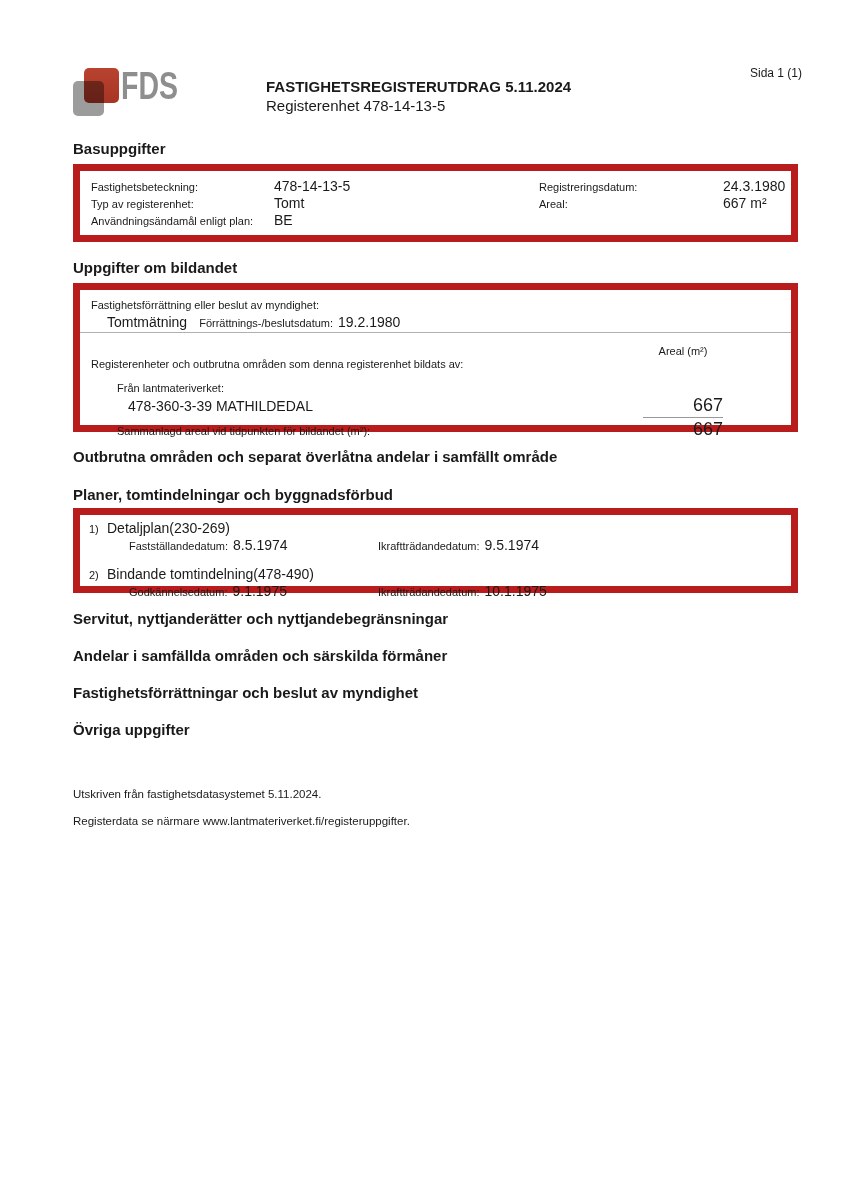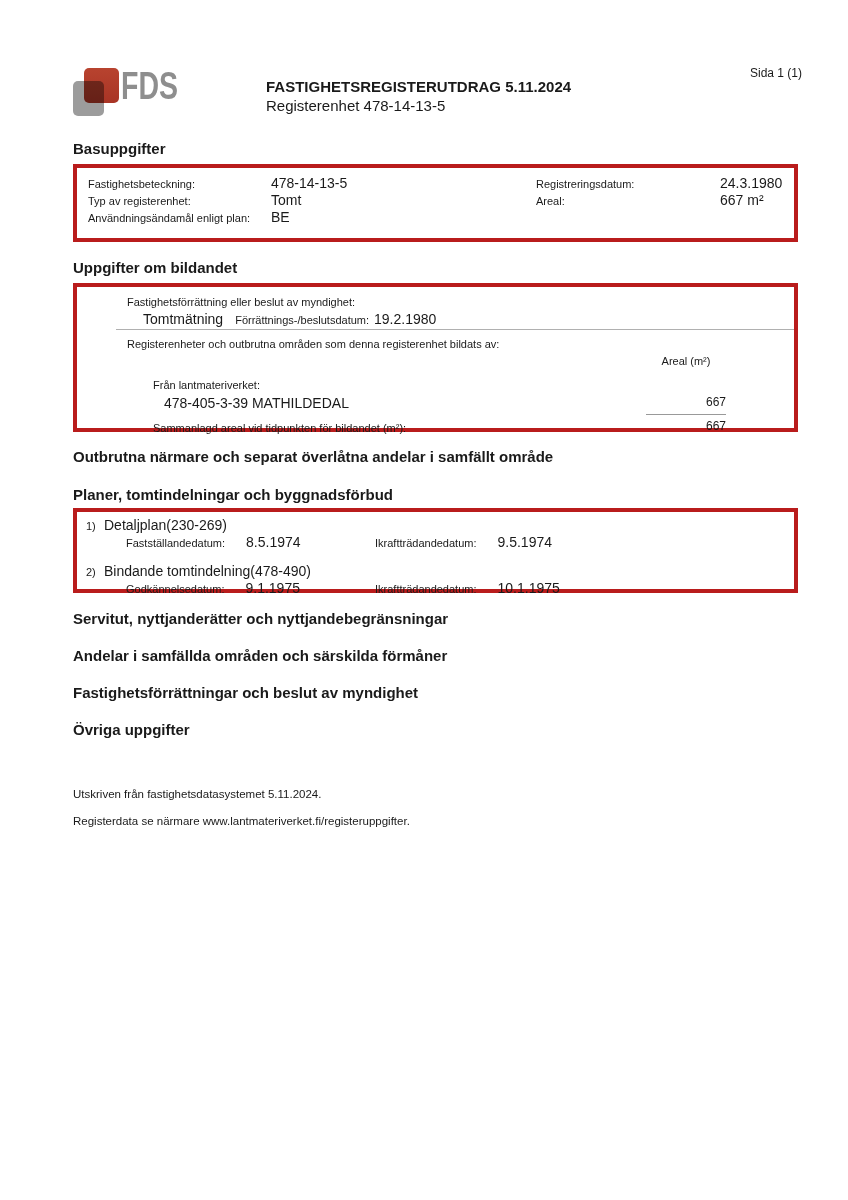--- a/index.html
+++ b/index.html
@@ -22,57 +22,57 @@
   .header-block { position:absolute; left:266px; top:78px; }
   .doc-title { font-size:15px; font-weight:bold; line-height:18px; }
   .doc-subtitle { font-size:15px; line-height:18px; margin-top:1px; }
   .page-num { position:absolute; left:750px; top:66px; font-size:12px; }
 
   
   .content { position:absolute; left:73px; top:141px; width:725px; }
   .sec-h { font-size:15px; font-weight:bold; line-height:15px; }
   .lbl { font-size:11px; }
   .val { font-size:14px; }
-  .box { border:4px solid #b91c1c; position:relative; }
+  .box { border:7px solid #b91c1c; position:relative; }
 
   
   .box1 { margin-top:8px; height:78px; }
   .b1-col { position:absolute; top:7px; }
   .b1-left { left:11px; }
   .b1-right { left:459px; }
   .b1-row { display:flex; align-items:baseline; height:17px; line-height:17px; }
   .b1-left .b1-row > .lbl { width:183px; flex:none; }
   .b1-right .b1-row > .lbl { width:184px; flex:none; }
 
   
-  .box2 { margin-top:8px; height:149px;padding-left:39px; }
+  .box2 { margin-top:8px; height:149px; }
   .b2-part1 { height:42px; padding:9px 11px 0 11px; }
   .b2-line2 { display:flex; align-items:baseline; margin-top:3px; line-height:16px; }
   .b2-name { font-size:14px; margin-left:16px; }
   .b2-dlbl { margin-left:12px; }
   .b2-dval { margin-left:5px; }
   .b2-part2 { border-top:1px solid #b0b0b0; padding:8px 11px 0 11px; position:relative; }
   .b2-p2line { position:relative; line-height:13px; }
   .areal-head { margin-top:4px; height:13px; }
   .areal-head .lbl { position:absolute; right:57px; width:80px; text-align:center; }
   .fran { margin-top:11px; padding-left:26px; }
   .unit-line { margin-top:2px; padding-left:37px; line-height:17px; height:17px; }
-  .num-col { position:absolute; right:57px; width:80px; text-align:right; font-size:12px; }
+  .num-col { position:absolute; right:57px; width:80px; text-align:right; font-size:18px; }
   .num-underlined { border-bottom:1px solid #999; padding-bottom:3px; top:0; }
   .summa-line { margin-top:9px; padding-left:26px; height:14px; }
 
   
   .box3 { margin-top:6px; height:85px; padding-top:5px; }
   .plan-item { }
   .plan-item + .plan-item { margin-top:12px; }
   .plan-row { display:flex; align-items:baseline; line-height:16px; }
   .plan-num { flex:none; width:27px; padding-left:9px; font-size:11px; }
   .plan-name { font-size:14px; }
   .plan-dates { display:flex; align-items:baseline; line-height:16px; padding-left:49px; }
-  .dgroup { display:flex; align-items:baseline;gap:16px; }
+  .dgroup { display:flex; align-items:baseline; }
   .dg1 { width:249px; flex:none; }
   .dgroup .val { margin-left:5px; }
 
   .h-outbrutna { margin-top:17px; }
   .h-planer { margin-top:23px; }
   .h-servitut { margin-top:18px; }
   .h-andelar { margin-top:22px; }
   .h-forrattningar { margin-top:22px; }
   .h-ovriga { margin-top:22px; }
 
@@ -134,37 +134,37 @@
     <div class="box box2">
       <div class="b2-part1">
         <div class="lbl">Fastighetsförrättning eller beslut av myndighet:</div>
         <div class="b2-line2">
           <span class="b2-name">Tomtmätning</span>
           <span class="lbl b2-dlbl">Förrättnings-/beslutsdatum:</span>
           <span class="val b2-dval">19.2.1980</span>
         </div>
       </div>
       <div class="b2-part2">
-        <div class="b2-p2line lbl">Registerenheter och outbrutna områden som denna registerenhet bildats av:</div>
         <div class="b2-p2line areal-head">
           <span class="lbl">Areal (m²)</span>
         </div>
+        <div class="b2-p2line lbl">Registerenheter och outbrutna områden som denna registerenhet bildats av:</div>
         <div class="b2-p2line lbl fran">Från lantmateriverket:</div>
         <div class="b2-p2line unit-line">
-          <span class="val">478-405-3-39 MATHILDEDAL</span>
+          <span class="val">478-360-3-39 MATHILDEDAL</span>
           <span class="num-col num-underlined">667</span>
         </div>
         <div class="b2-p2line summa-line">
           <span class="lbl">Sammanlagd areal vid tidpunkten för bildandet (m²):</span>
           <span class="num-col">667</span>
         </div>
       </div>
     </div>
 
-    <div class="sec-h h-outbrutna">Outbrutna närmare och separat överlåtna andelar i samfällt område</div>
+    <div class="sec-h h-outbrutna">Outbrutna områden och separat överlåtna andelar i samfällt område</div>
 
     <div class="sec-h h-planer">Planer, tomtindelningar och byggnadsförbud</div>
 
     <div class="box box3">
       <div class="plan-item">
         <div class="plan-row">
           <span class="plan-num">1)</span>
           <span class="plan-name">Detaljplan(230-269)</span>
         </div>
         <div class="plan-dates">

